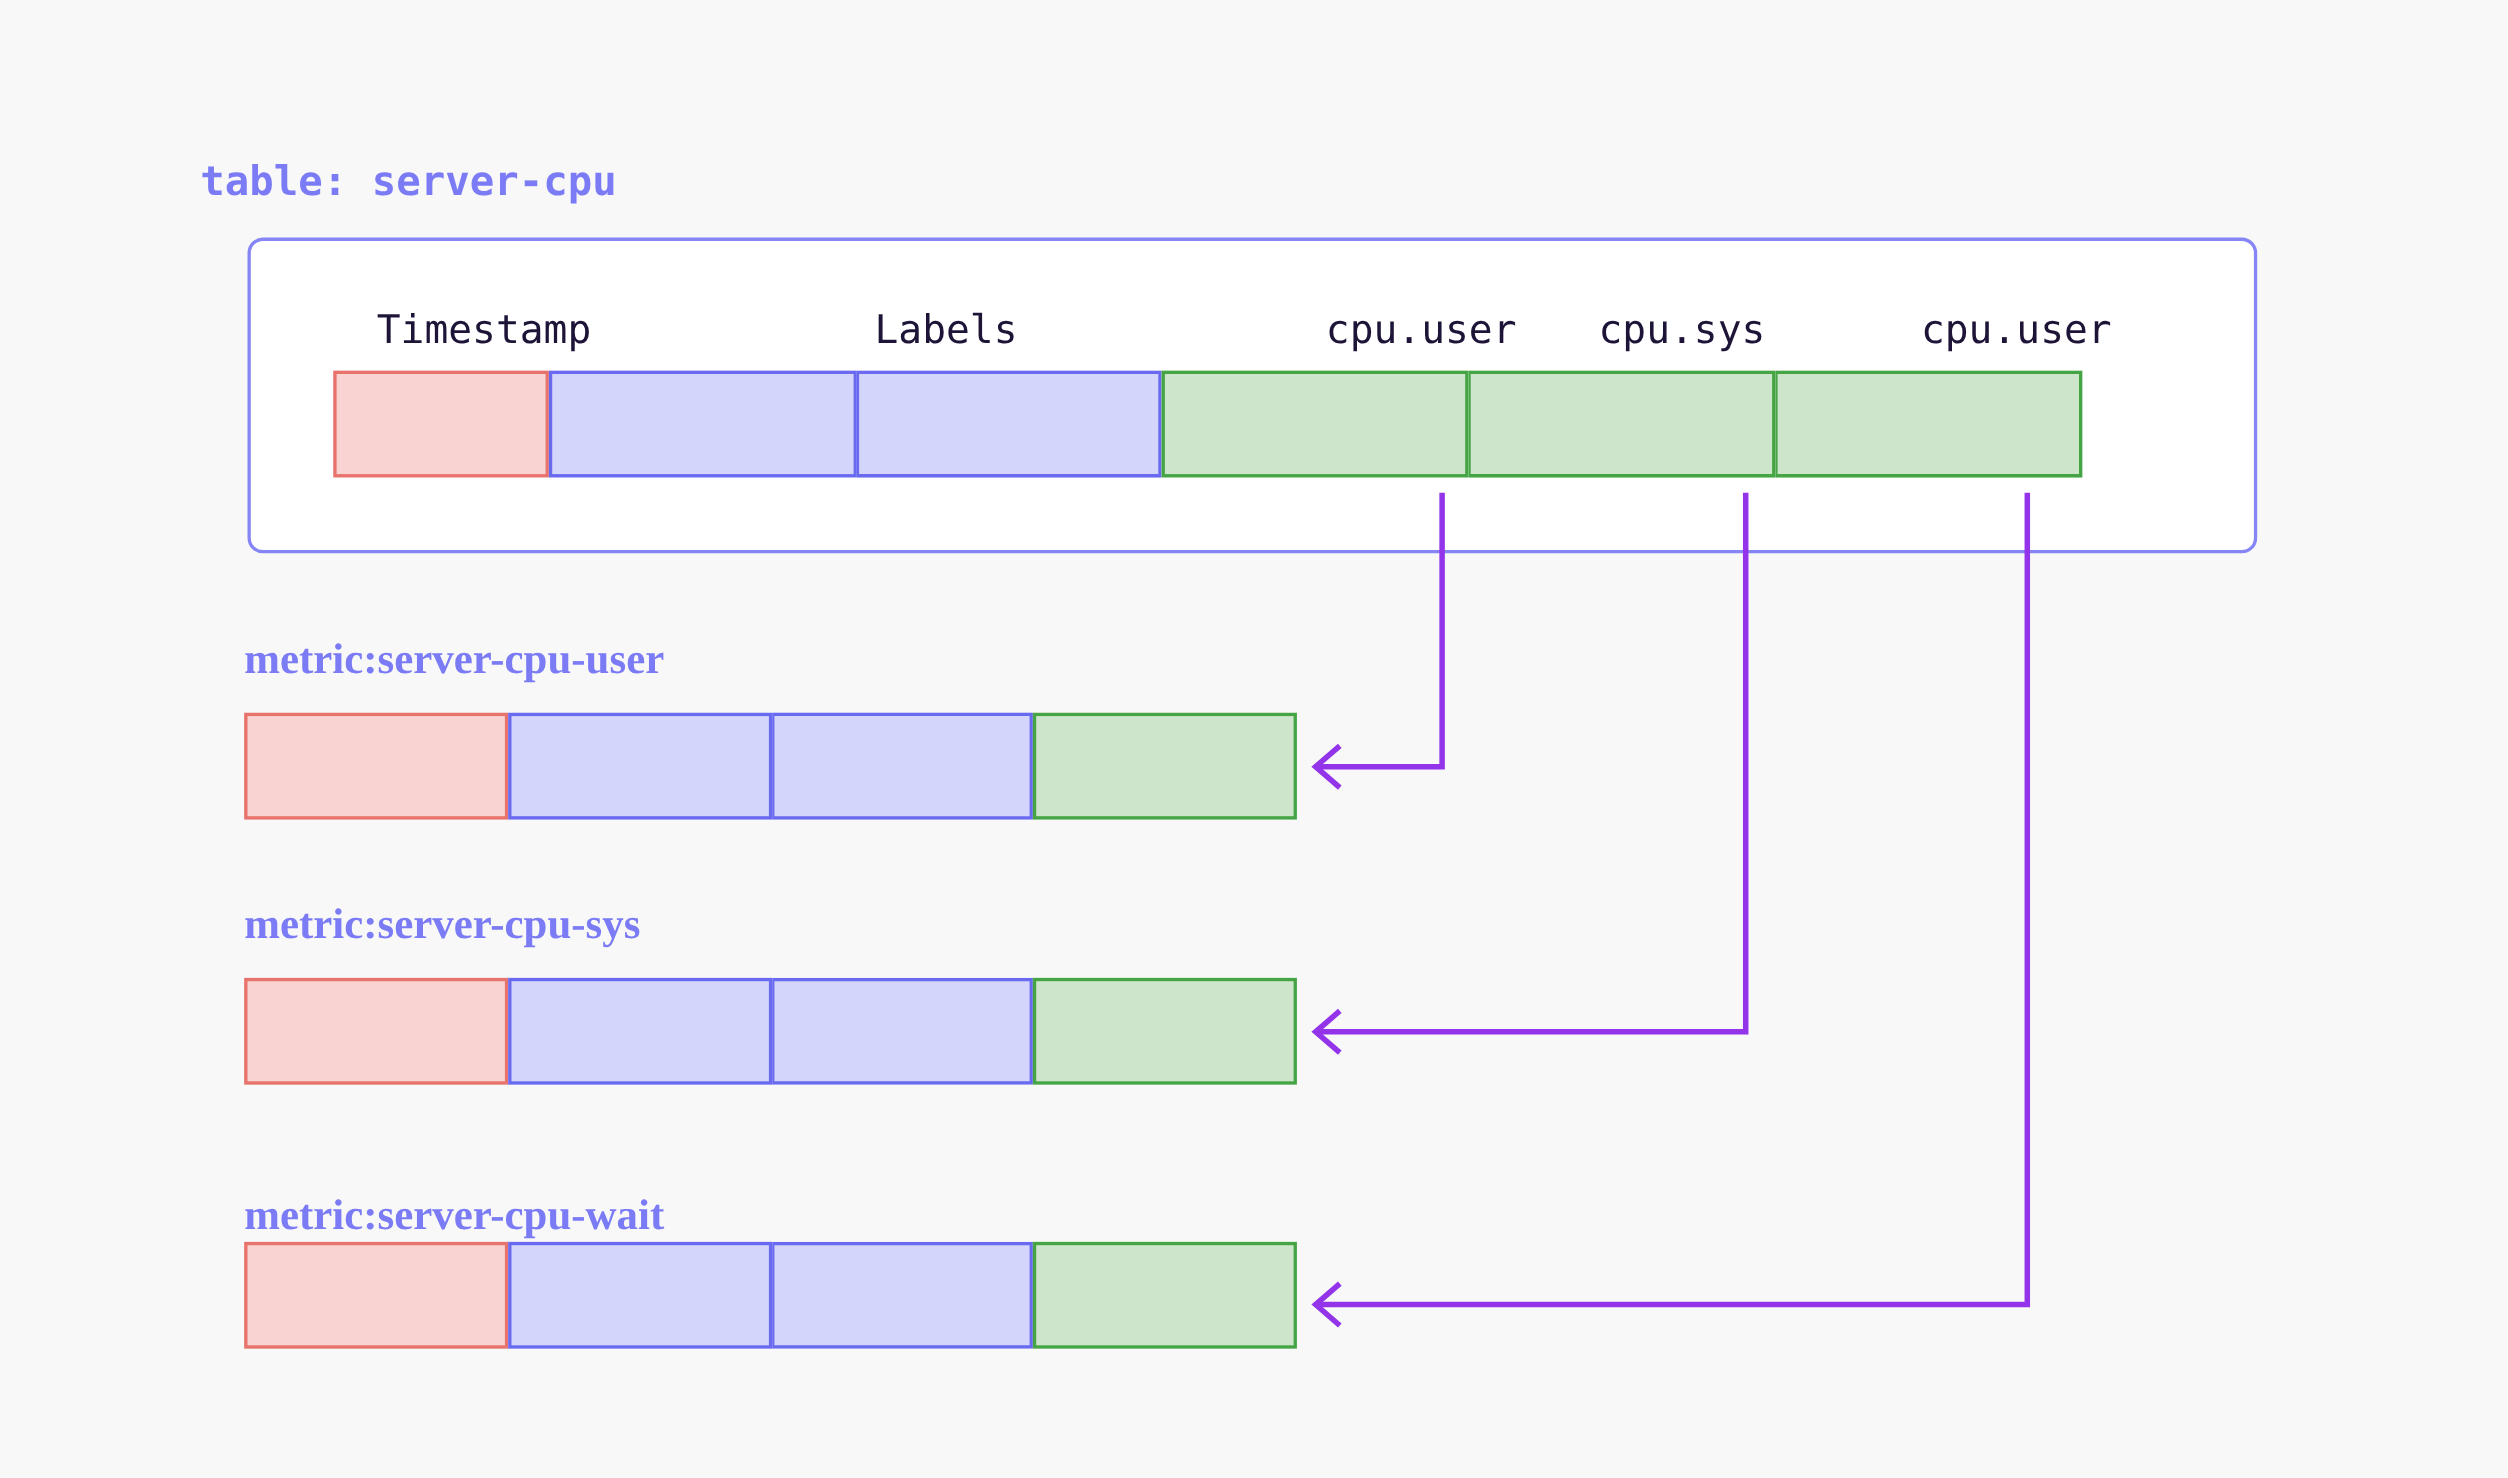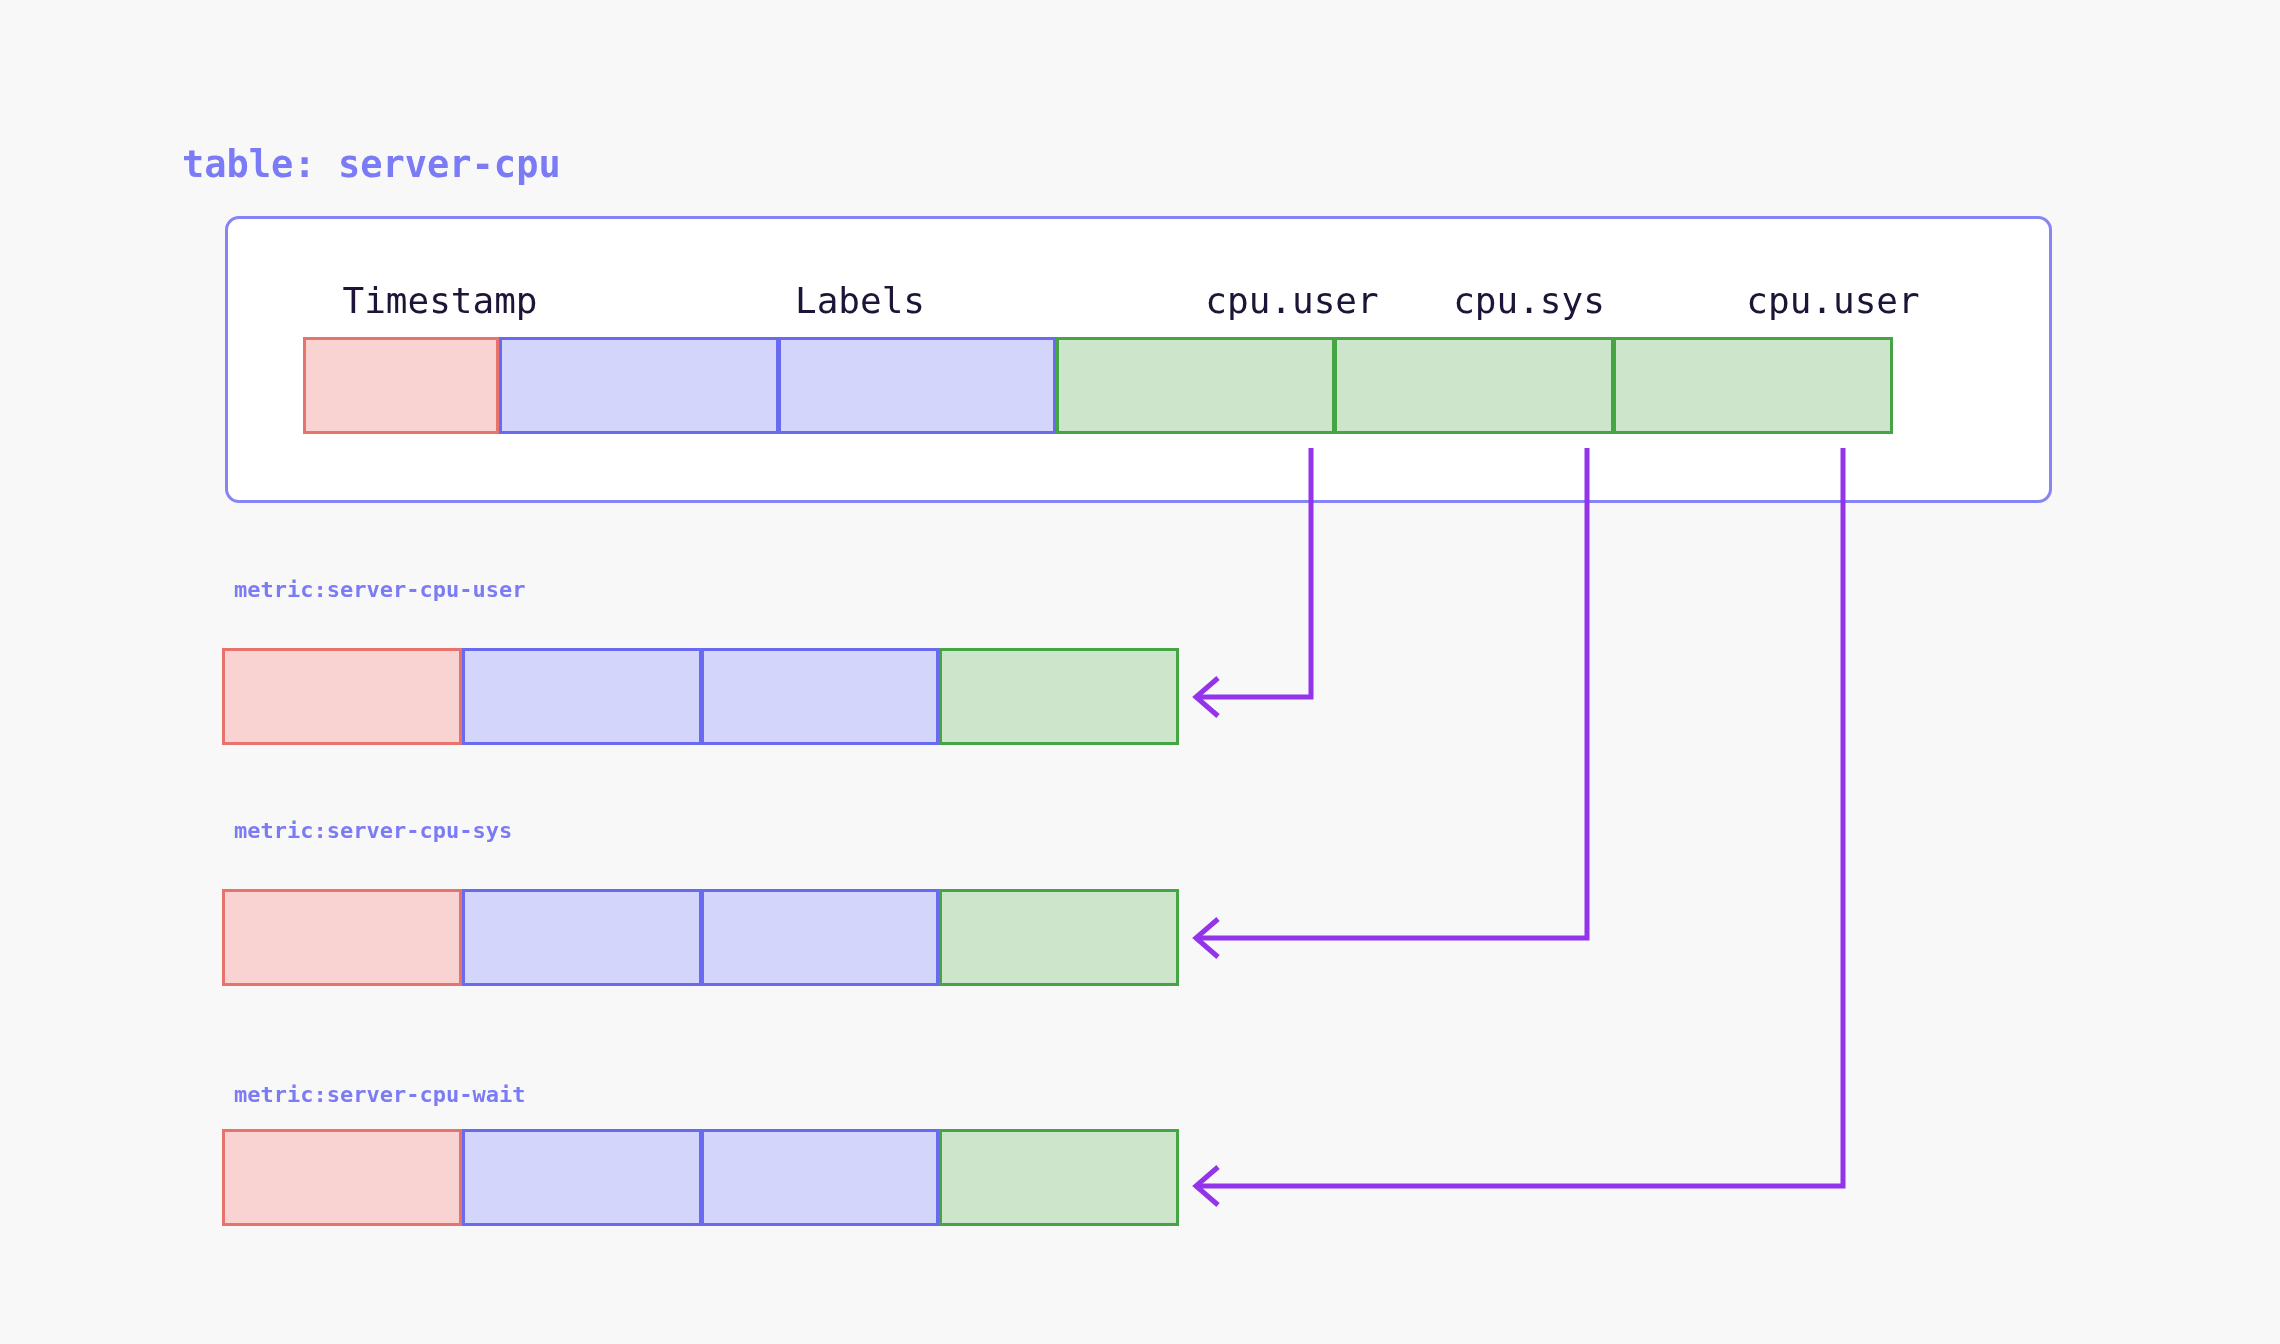--- a/index.html
+++ b/index.html
@@ -31,22 +31,23 @@
     color: #7b7bf5;
     white-space: pre;
     letter-spacing: 0px;
   }
   #table-title {
     left: 182px;
     top: 143px;
     font-size: 37px;
   }
   .metric-title {
-    font-size: 22px;
-    left: 234px;
+    font-size: 39px;
+    left: 222px;
+    font-family: Liberation Serif, serif;
   }
   #metric-title-0 { top: 577px; }
   #metric-title-1 { top: 818px; }
   #metric-title-2 { top: 1058px; margin-top: 24px; }
 
   
   #table-panel {
     position: absolute;
     left: 225px;
     top: 216px;

